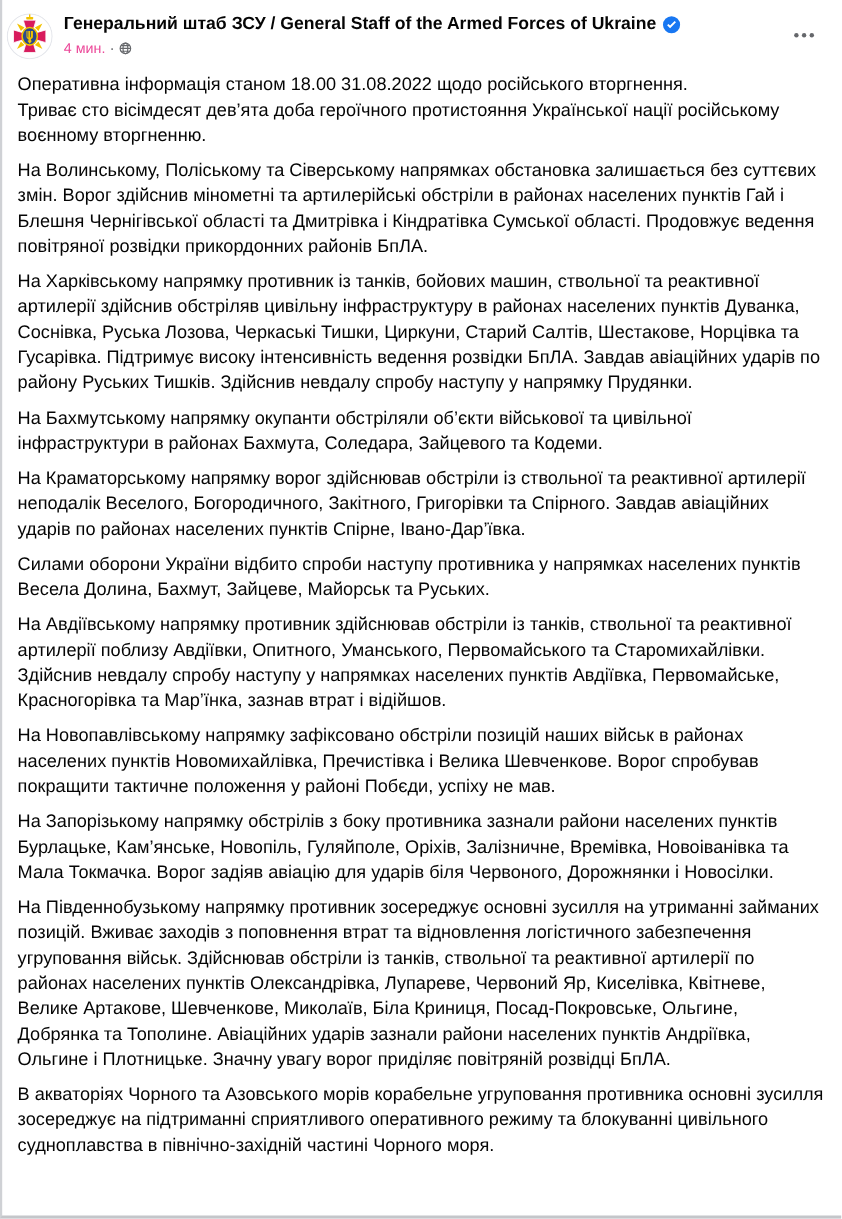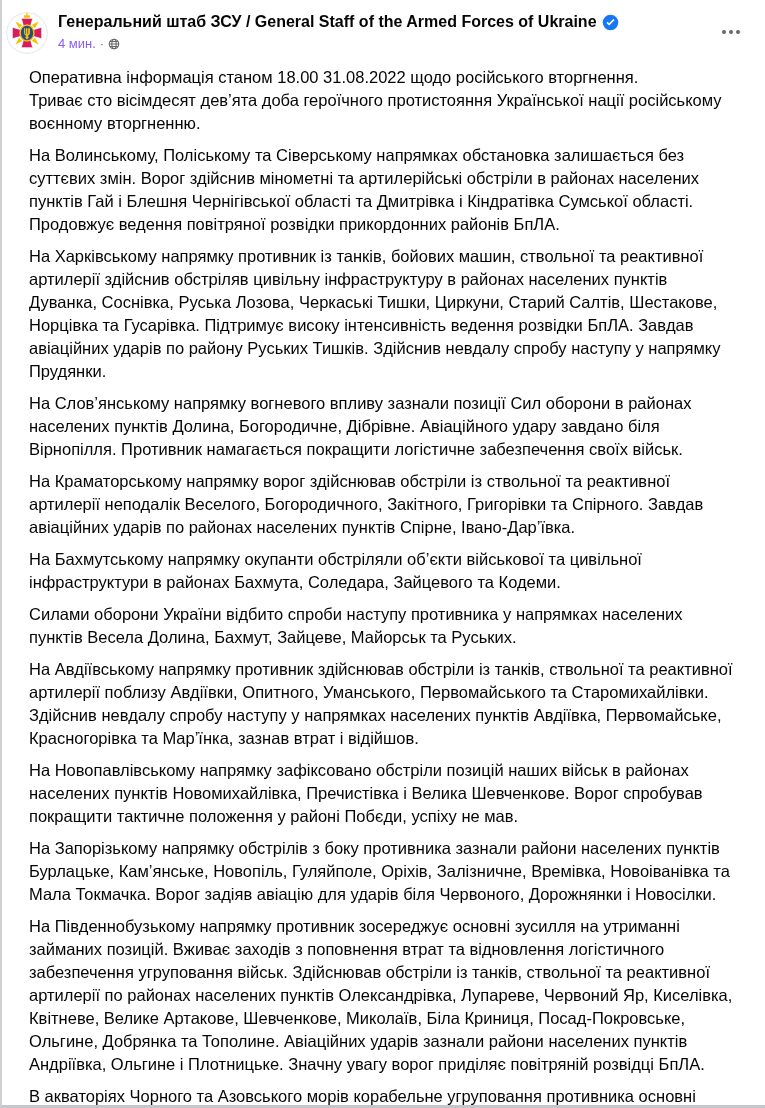--- a/index.html
+++ b/index.html
@@ -29,21 +29,21 @@
     position:absolute;top:20px;right:18px;width:32px;height:24px;
     display:flex;align-items:center;justify-content:center;gap:3px;
     background:transparent;border:none;cursor:pointer;padding:0;
   }
   .more-btn i{width:4px;height:4px;border-radius:50%;background:#65676b;display:block;}
   
   .post-body{
     padding:8px 16px 0 14px;
     font-size:16.5px;line-height:23px;color:#050505;
   }
-  .post-body p{margin:0 13px 9px;white-space:pre-line;}
+  .post-body p{margin:0 0 9px;white-space:pre-line;}
 </style>
 </head>
 <body>
 
 <div class="post-card">
 
   <div class="post-header">
 
     <svg class="avatar" viewBox="0 0 40 40" role="img">
       <circle cx="20" cy="20" r="19.4" fill="#ffffff" stroke="#e4e6eb" stroke-width="1"></circle>
@@ -73,21 +73,21 @@
 
     <div class="header-info">
       <div class="name-row">
         <a class="page-name" href="#">Генеральний штаб ЗСУ / General Staff of the Armed Forces of Ukraine</a>
         <svg class="verified" viewBox="0 0 24 24" role="img">
           <circle cx="12" cy="12" r="11" fill="#1877f2"></circle>
           <path d="M10.1 16.4 6.3 12.6l1.7-1.7 2.1 2.1 5.9-5.9 1.7 1.7z" fill="#ffffff"></path>
         </svg>
       </div>
       <div class="sub-row">
-        <a href="#" style="color:#8b5cf6;text-decoration:none;">4 мин.</a>
+        <a href="#" style="color:#ec4899;text-decoration:none;">4 мин.</a>
         <span class="sep">·</span>
         <svg width="12" height="12" viewBox="0 0 16 16" role="img">
           <g fill="none" stroke="#65676b" stroke-width="1.4">
             <circle cx="8" cy="8" r="6.4"></circle>
             <ellipse cx="8" cy="8" rx="2.9" ry="6.4"></ellipse>
             <path d="M1.6 8h12.8 M2.5 4.6h11 M2.5 11.4h11"></path>
           </g>
         </svg>
       </div>
     </div>
@@ -97,23 +97,22 @@
       <i></i>
       <i></i>
     </button>
   </div>
 
   <div class="post-body">
       <p>Оперативна інформація станом 18.00 31.08.2022 щодо російського вторгнення.
 Триває сто вісімдесят дев’ята доба героїчного протистояння Української нації російському воєнному вторгненню.</p>
       <p>На Волинському, Поліському та Сіверському напрямках обстановка залишається без суттєвих змін. Ворог здійснив мінометні та артилерійські обстріли в районах населених пунктів Гай і Блешня Чернігівської області та Дмитрівка і Кіндратівка Сумської області. Продовжує ведення повітряної розвідки прикордонних районів БпЛА.</p>
       <p>На Харківському напрямку противник із танків, бойових машин, ствольної та реактивної артилерії здійснив обстріляв цивільну інфраструктуру в районах населених пунктів Дуванка, Соснівка, Руська Лозова, Черкаські Тишки, Циркуни, Старий Салтів, Шестакове, Норцівка та Гусарівка. Підтримує високу інтенсивність ведення розвідки БпЛА. Завдав авіаційних ударів по району Руських Тишків. Здійснив невдалу спробу наступу у напрямку Прудянки.</p>
-      <p>На Слов’янському напрямку вогневого впливу зазнали позиції Сил оборони в районах населених пунктів Долина, Богородичне, Дібрівне. Авіаційного удару завдано біля Вірнопілля. Противник намагається покращити логістичне забезпечення своїх військ.</p>
+      <p>На Бахмутському напрямку окупанти обстріляли об’єкти військової та цивільної інфраструктури в районах Бахмута, Соледара, Зайцевого та Кодеми.</p>
       <p>На Краматорському напрямку ворог здійснював обстріли із ствольної та реактивної артилерії неподалік Веселого, Богородичного, Закітного, Григорівки та Спірного. Завдав авіаційних ударів по районах населених пунктів Спірне, Івано-Дар’ївка.</p>
-      <p>На Бахмутському напрямку окупанти обстріляли об’єкти військової та цивільної інфраструктури в районах Бахмута, Соледара, Зайцевого та Кодеми.</p>
       <p>Силами оборони України відбито спроби наступу противника у напрямках населених пунктів Весела Долина, Бахмут, Зайцеве, Майорськ та Руських.</p>
       <p>На Авдіївському напрямку противник здійснював обстріли із танків, ствольної та реактивної артилерії поблизу Авдіївки, Опитного, Уманського, Первомайського та Старомихайлівки. Здійснив невдалу спробу наступу у напрямках населених пунктів Авдіївка, Первомайське, Красногорівка та Мар’їнка, зазнав втрат і відійшов.</p>
       <p>На Новопавлівському напрямку зафіксовано обстріли позицій наших військ в районах населених пунктів Новомихайлівка, Пречистівка і Велика Шевченкове. Ворог спробував покращити тактичне положення у районі Побєди, успіху не мав.</p>
       <p>На Запорізькому напрямку обстрілів з боку противника зазнали райони населених пунктів Бурлацьке, Кам’янське, Новопіль, Гуляйполе, Оріхів, Залізничне, Времівка, Новоіванівка та Мала Токмачка. Ворог задіяв авіацію для ударів біля Червоного, Дорожнянки і Новосілки.</p>
       <p>На Південнобузькому напрямку противник зосереджує основні зусилля на утриманні займаних позицій. Вживає заходів з поповнення втрат та відновлення логістичного забезпечення угруповання військ. Здійснював обстріли із танків, ствольної та реактивної артилерії по районах населених пунктів Олександрівка, Лупареве, Червоний Яр, Киселівка, Квітневе, Велике Артакове, Шевченкове, Миколаїв, Біла Криниця, Посад-Покровське, Ольгине, Добрянка та Тополине. Авіаційних ударів зазнали райони населених пунктів Андріївка, Ольгине і Плотницьке. Значну увагу ворог приділяє повітряній розвідці БпЛА.</p>
       <p>В акваторіях Чорного та Азовського морів корабельне угруповання противника основні зусилля зосереджує на підтриманні сприятливого оперативного режиму та блокуванні цивільного судноплавства в північно-західній частині Чорного моря.</p>
     </div>
 
 </div>
 

